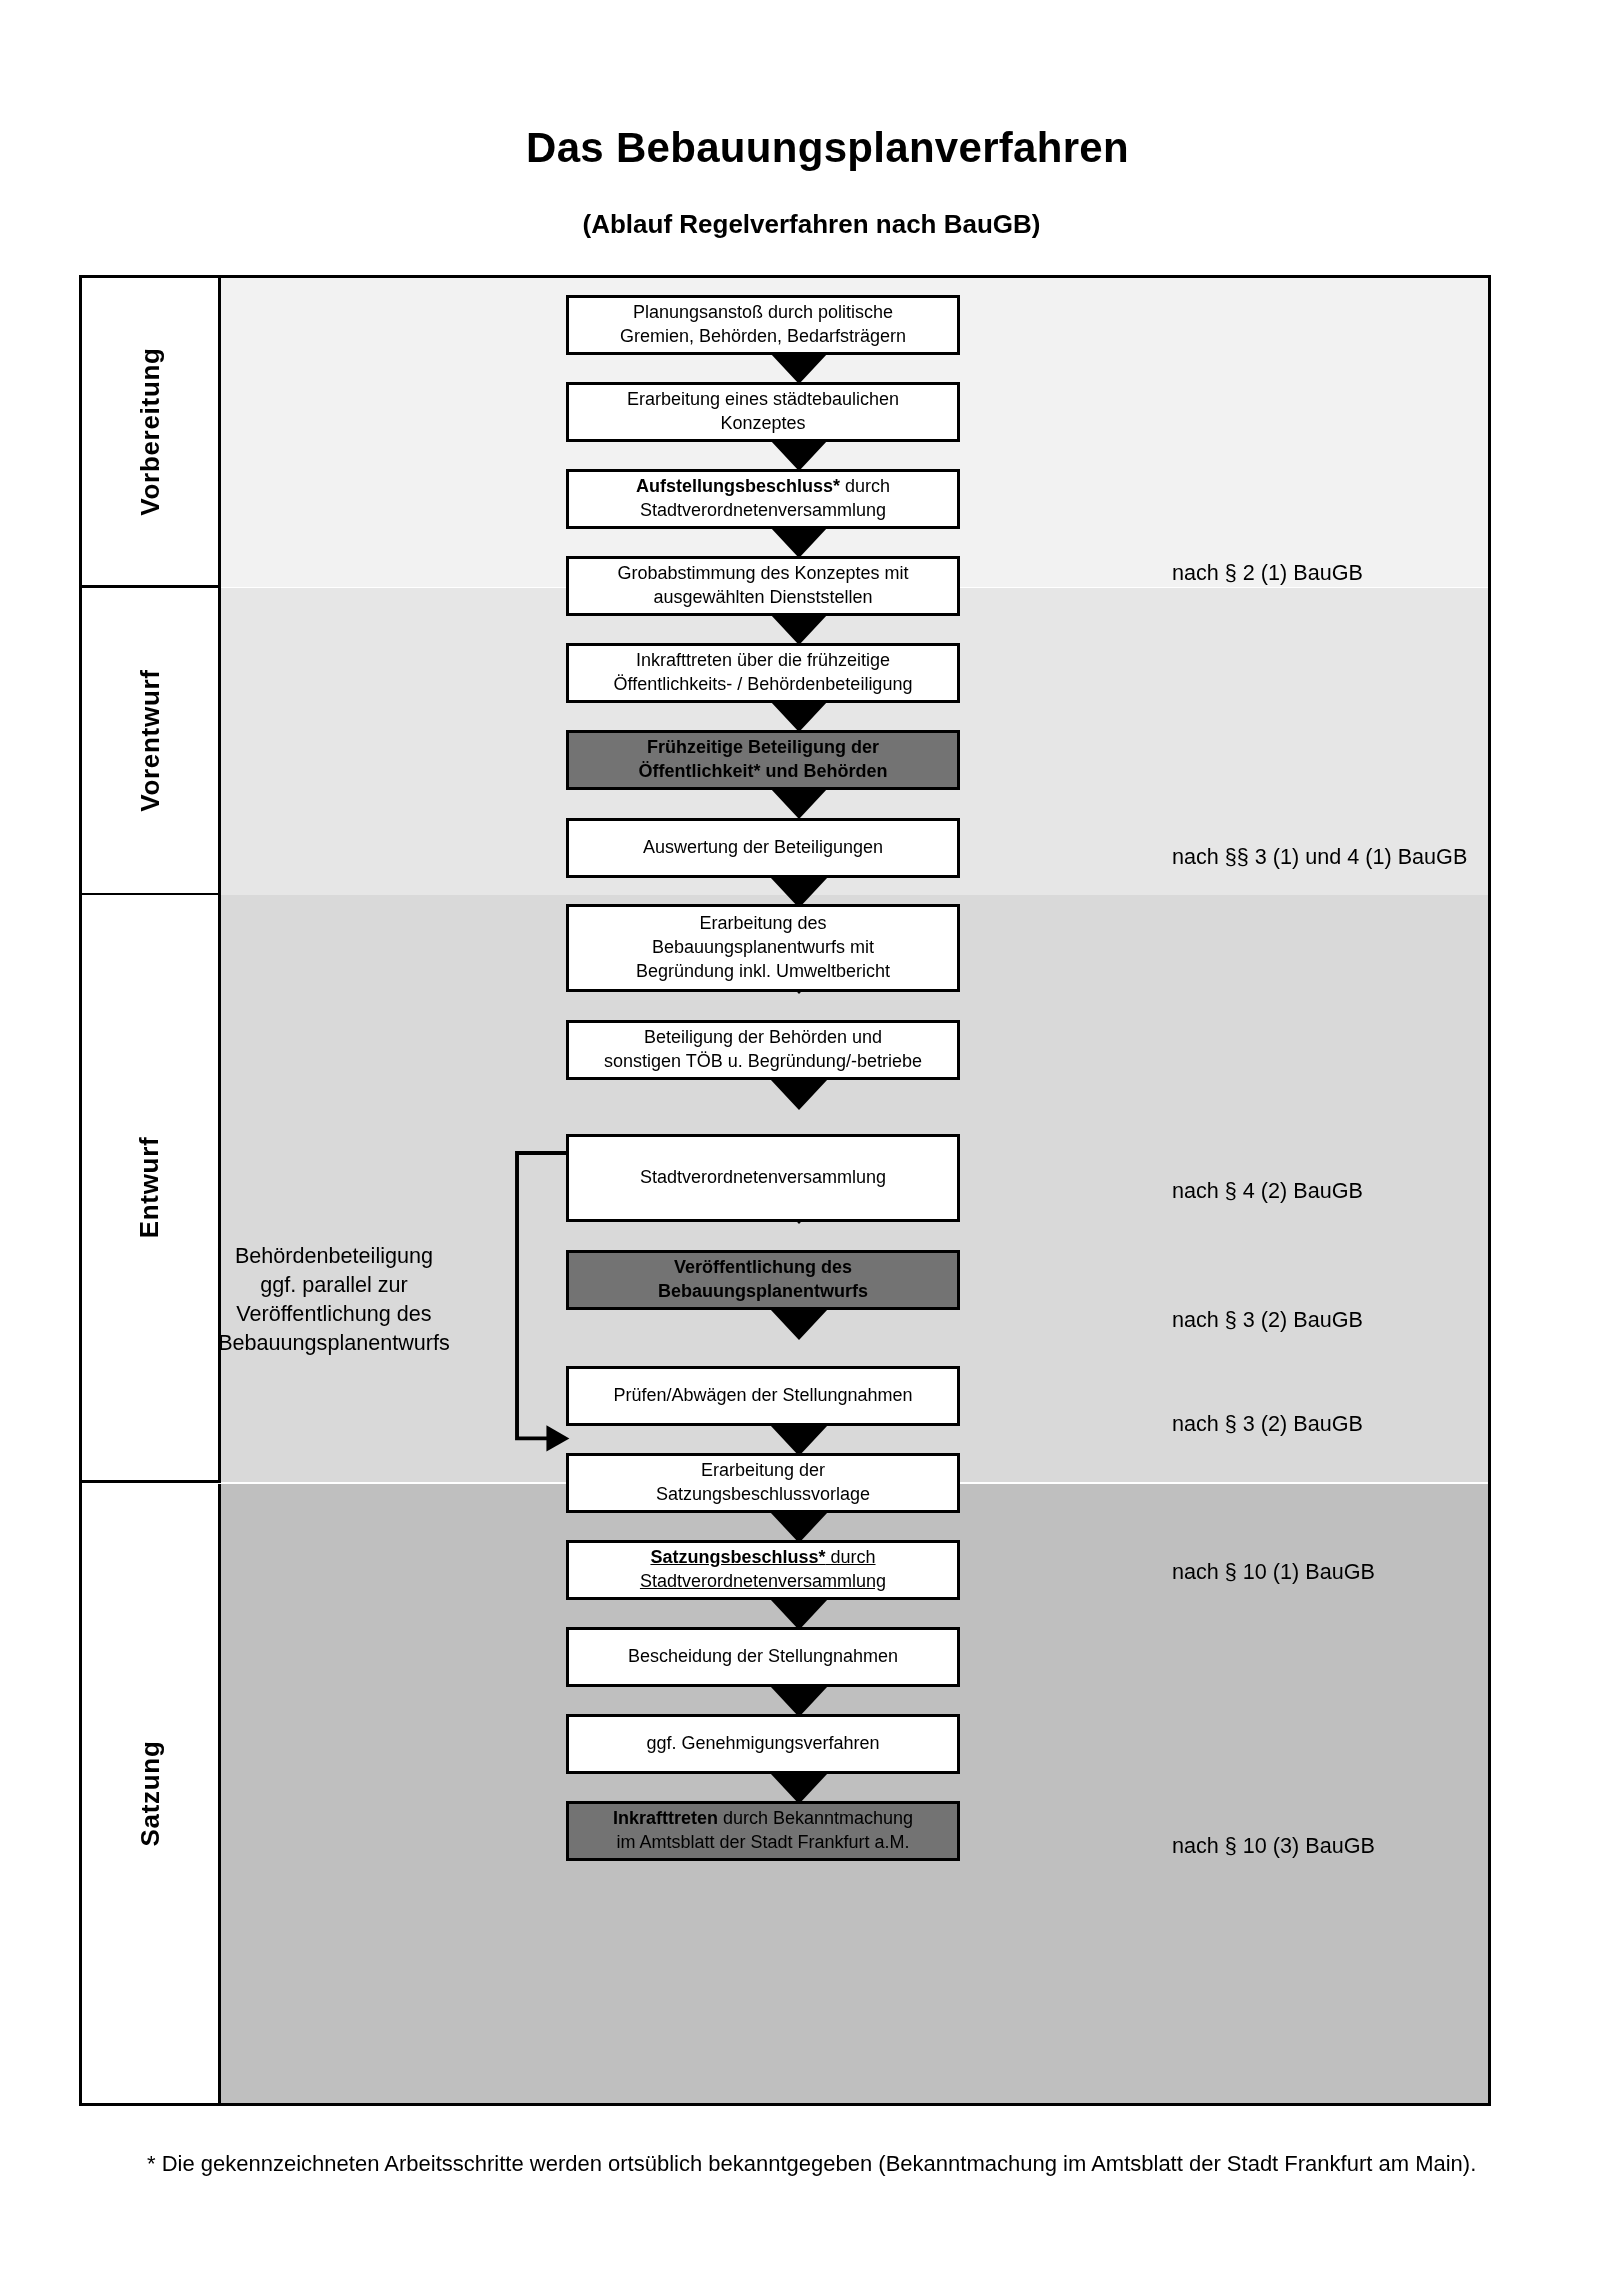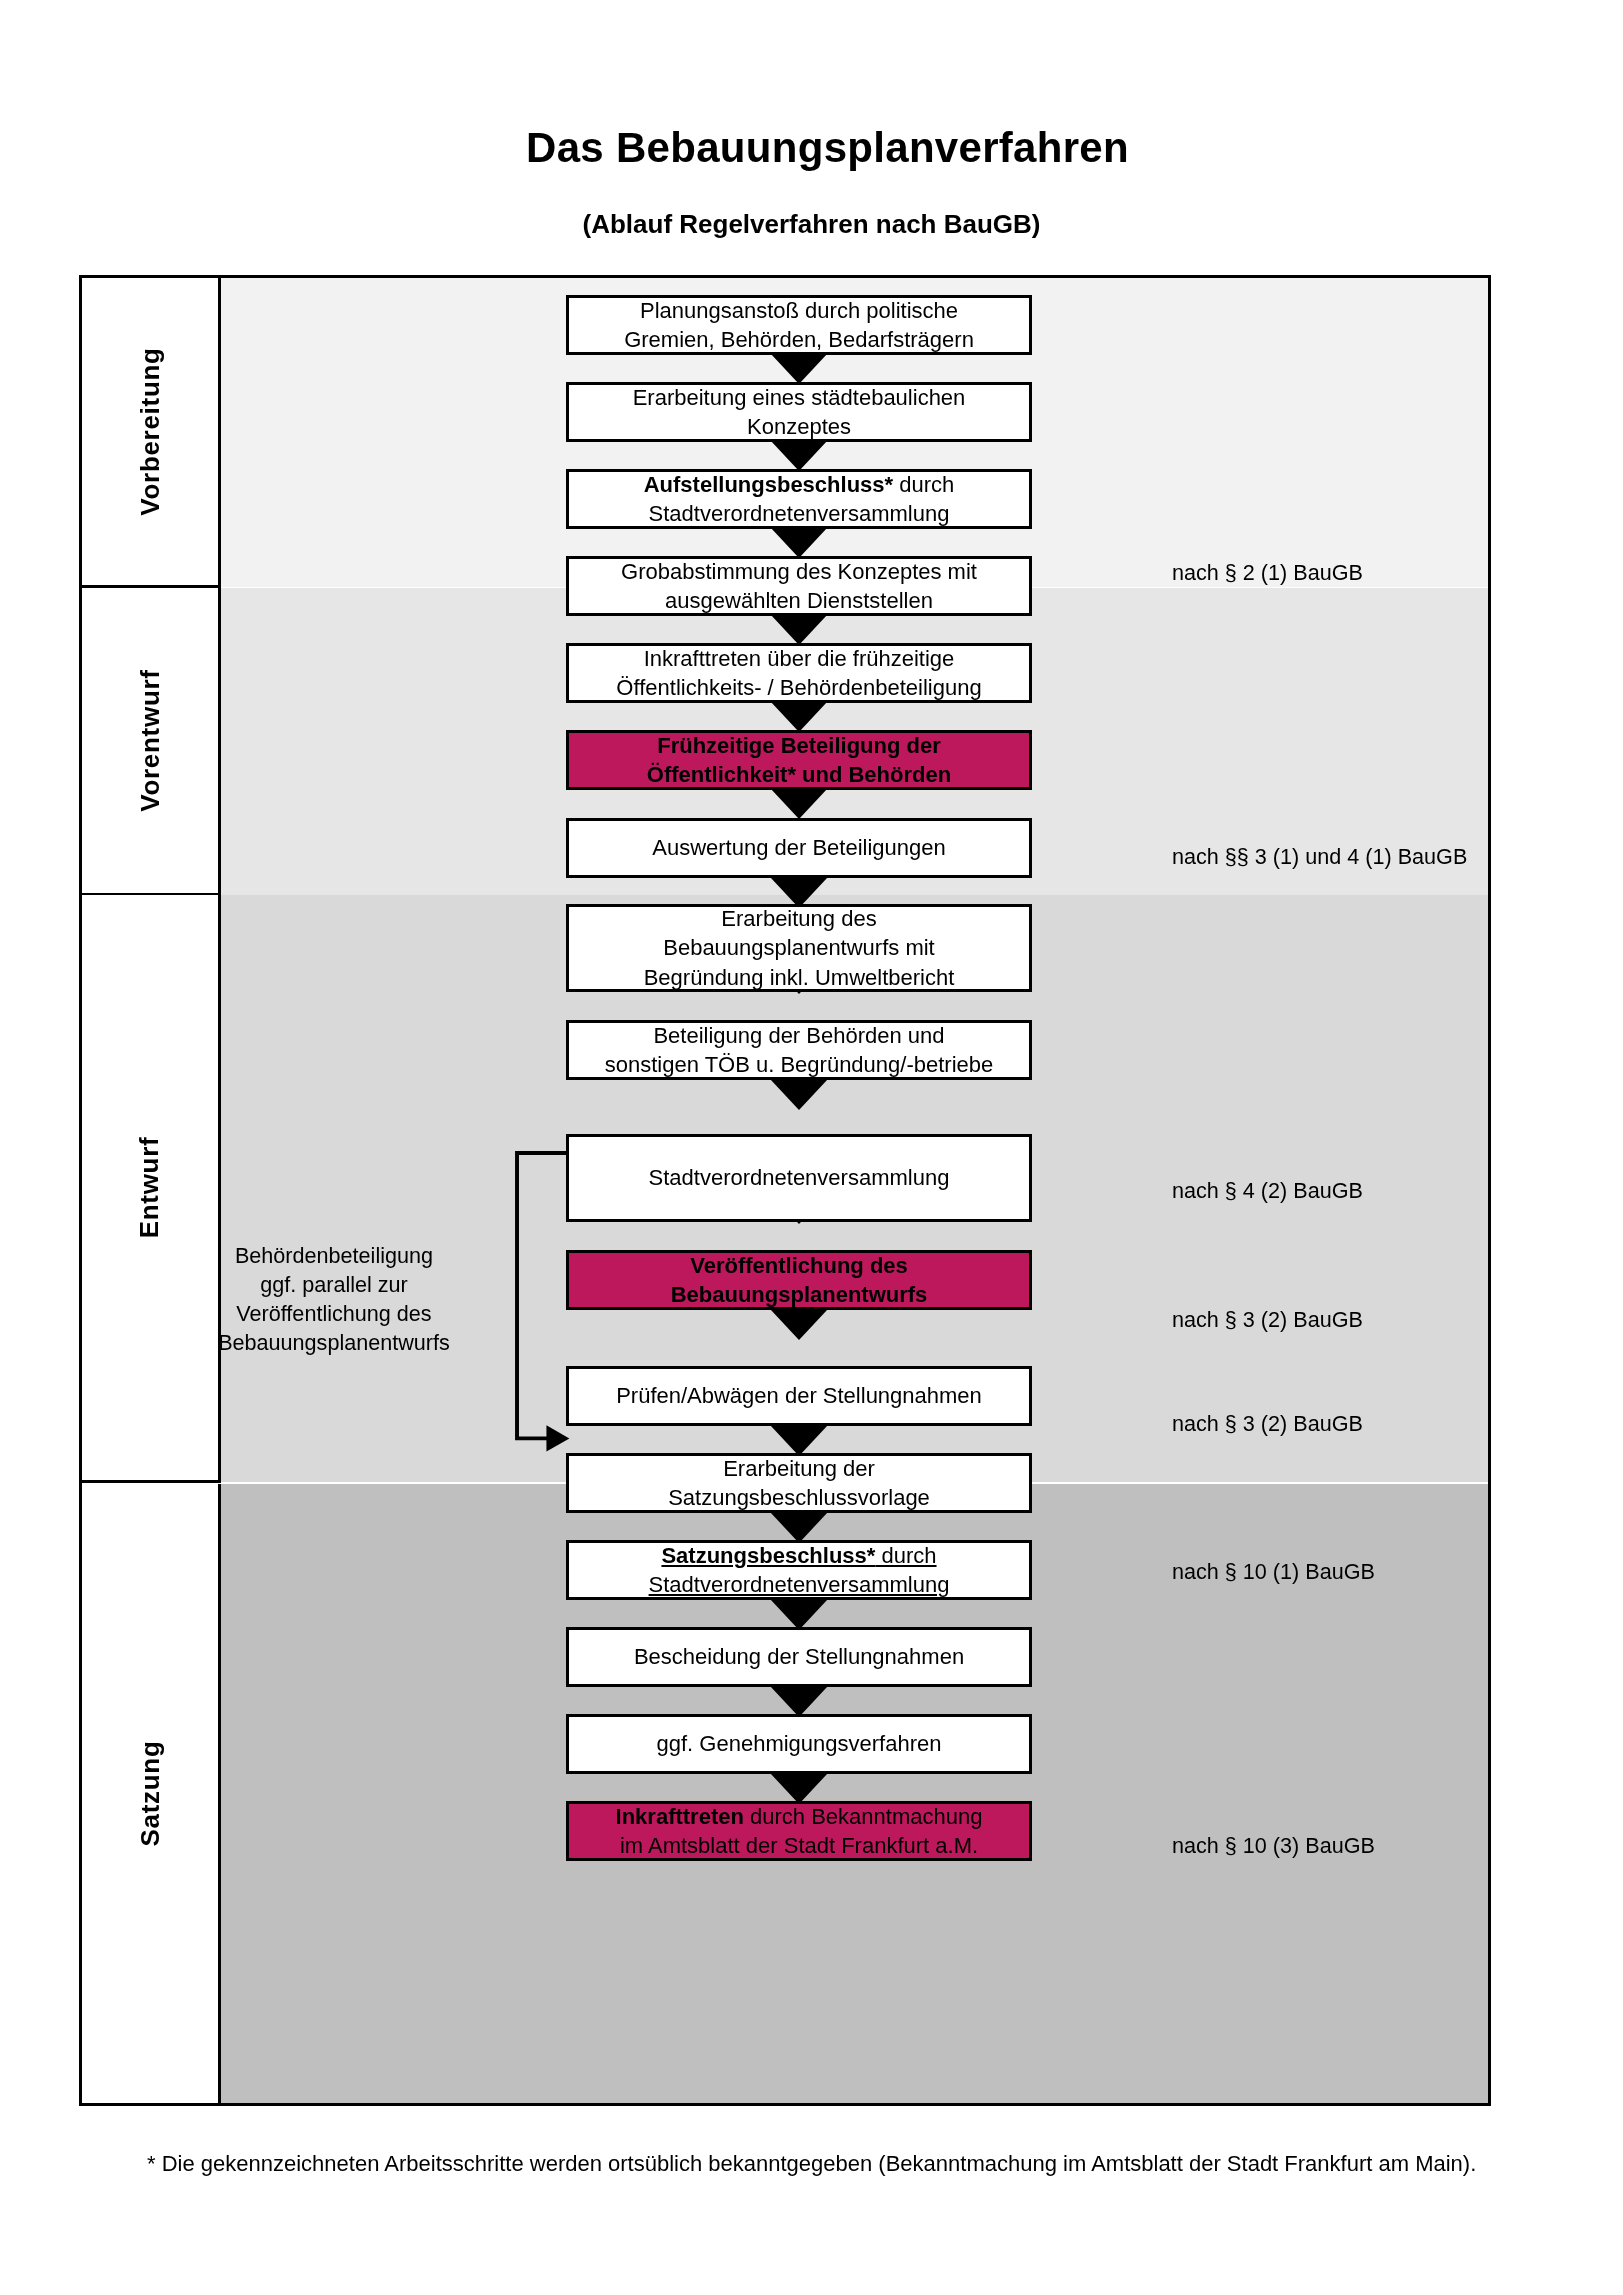--- a/index.html
+++ b/index.html
@@ -79,33 +79,33 @@
     white-space: nowrap;
     font-size: 26px;
     font-weight: bold;
     letter-spacing: 0.7px;
   }
 
   
   .node {
     position: absolute;
     left: 566px;
-    width: 466px;
+    width: 394px;
     box-sizing: border-box;
     border: 3.3px solid #000000;
     background: #ffffff;
     display: flex;
     align-items: center;
     justify-content: center;
     text-align: center;
-    font-size: 22px;
+    font-size: 18px;
     line-height: 1.33;
     padding: 2.6px 6.5px;
   }
-  .node.blue { background: #be185d; }
+  .node.blue { background: #737373; }
   .node .strong { font-weight: bold; }
   .node.allbold { font-weight: bold; }
 
   
   .arrow {
     position: absolute;
     width: 0;
     height: 0;
     border-left: 29px solid transparent;
     border-right: 29px solid transparent;

